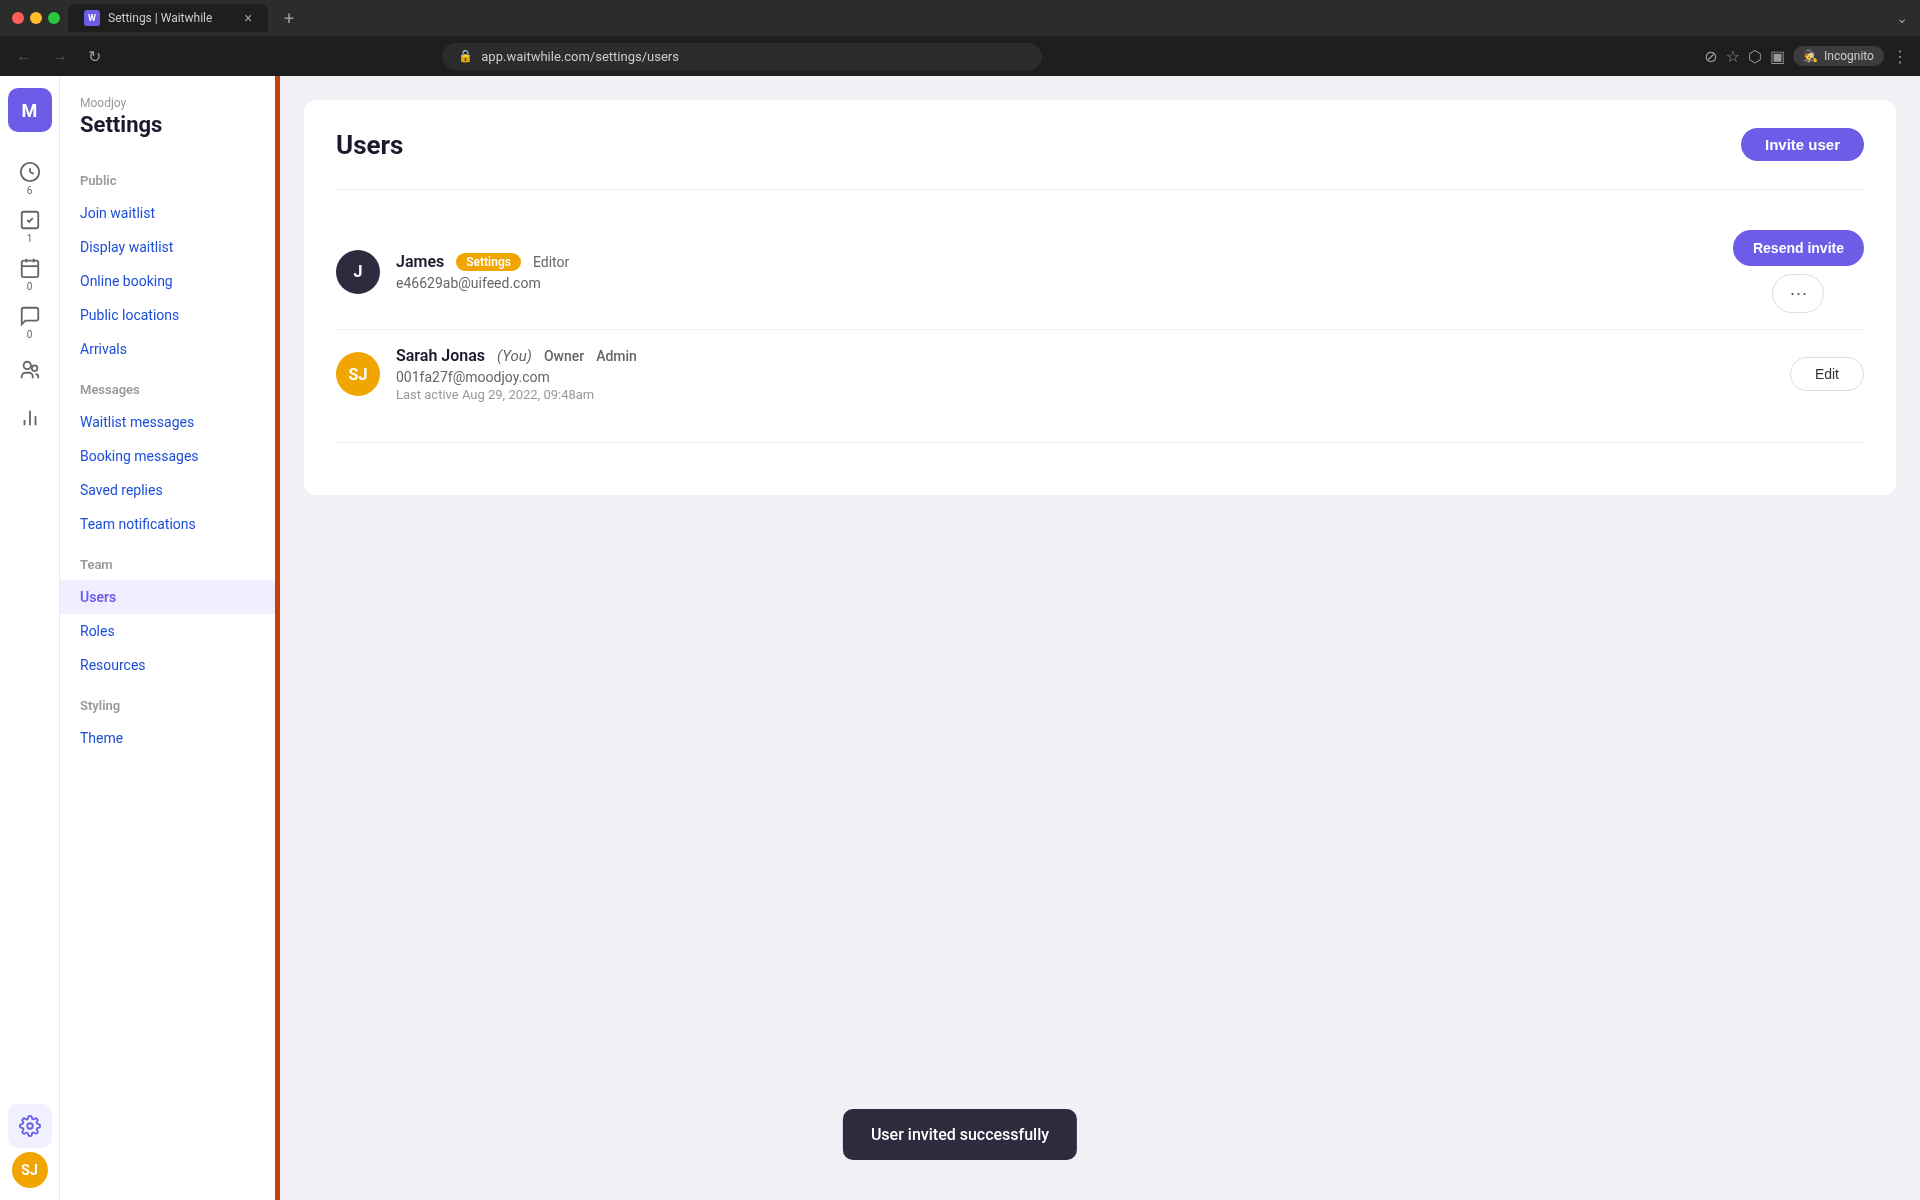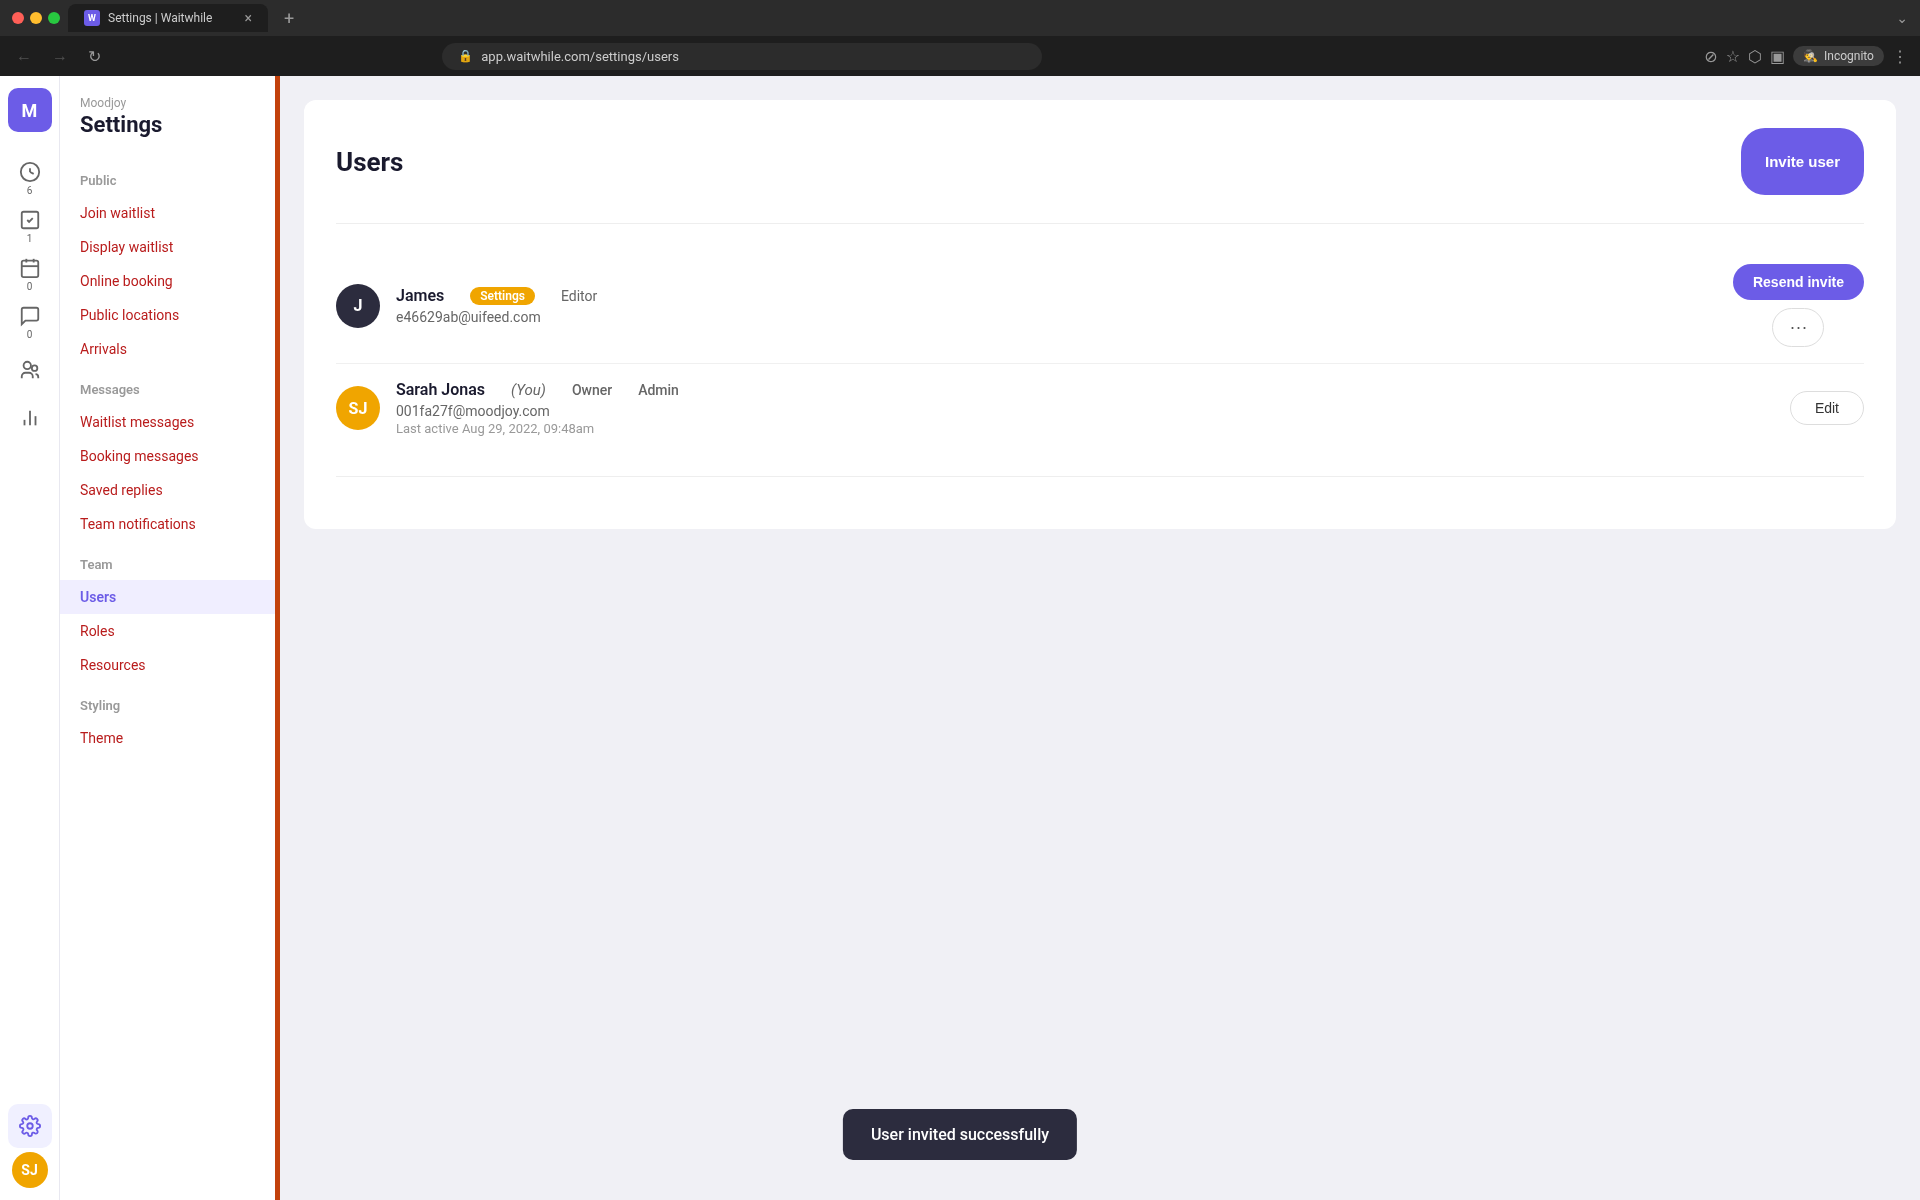--- a/index.html
+++ b/index.html
@@ -46,45 +46,45 @@
     .settings-icon-active { background: #f0f0ff; }
     .settings-icon-active svg { color: #6c5ce7; }
 
     
     .sidebar { width: 220px; background: #fff; border-right: 5px solid #c2410c; padding: 20px 0; overflow-y: auto; }
     .sidebar-header { padding: 0 20px 20px; }
     .company-name { font-size: 12px; color: #999; margin-bottom: 2px; }
     .settings-title { font-size: 22px; font-weight: 700; color: #1a1a2e; }
 
     .sidebar-section-label { padding: 16px 20px 8px; font-size: 13px; font-weight: 600; color: #999; text-transform: none; }
-    .sidebar-item { padding: 9px 20px; font-size: 14px; color: #b91c1c; cursor: pointer; border-radius: 0; }
+    .sidebar-item { padding: 9px 20px; font-size: 14px; color: #1d4ed8; cursor: pointer; border-radius: 0; }
     .sidebar-item-active { color: #6c5ce7; font-weight: 600; background: #f0eeff; }
 
     
     .main-content { flex: 1; padding: 24px; overflow-y: auto; background: #f0f0f5; }
     .content-card { background: #fff; border-radius: 12px; padding: 28px 32px; }
 
     .card-header { display: flex; align-items: center; justify-content: space-between; margin-bottom: 28px; }
     .card-title { font-size: 26px; font-weight: 700; color: #1a1a2e; }
-    .invite-user-btn { background: #6c5ce7; color: white; border: none; border-radius: 24px; padding: 25px 24px; font-size: 15px; font-weight: 600; cursor: pointer; }
+    .invite-user-btn { background: #6c5ce7; color: white; border: none; border-radius: 24px; padding: 8px 24px; font-size: 15px; font-weight: 600; cursor: pointer; }
 
     .divider { border: none; border-top: 1px solid #eee; margin: 24px 0; }
 
     
     .users-section { display: flex; gap: 40px; }
     .users-description { min-width: 220px; max-width: 220px; }
     .users-description p { font-size: 14px; color: #666; line-height: 1.5; }
     .users-list { flex: 1; }
     .user-row { display: flex; align-items: center; padding: 16px 0; border-bottom: 1px solid #f0f0f0; gap: 16px; }
     .user-row:last-child { border-bottom: none; }
     .user-avatar { width: 44px; height: 44px; border-radius: 50%; display: flex; align-items: center; justify-content: center; color: white; font-weight: bold; font-size: 16px; flex-shrink: 0; }
     .avatar-dark { background: #2c2c3e; }
     .avatar-orange { background: #f0a500; }
     .user-info { flex: 1; }
-    .user-name-row { display: flex; align-items: center; gap: 26px; margin-bottom: 4px; text-align: right; }
+    .user-name-row { display: flex; align-items: center; gap: 12px; margin-bottom: 4px; text-align: right; }
     .user-name { font-size: 16px; font-weight: 600; color: #1a1a2e; }
     .user-italic { font-style: italic; color: #666; font-weight: 400; font-size: 15px; }
     .badge-pending { background: #f0a500; color: white; border-radius: 12px; padding: 2px 10px; font-size: 12px; font-weight: 600; }
     .badge-role { color: #666; font-size: 14px; }
     .badge-owner { color: #666; font-size: 14px; font-weight: 500; }
     .badge-admin { color: #666; font-size: 14px; font-weight: 500; }
     .user-email { font-size: 14px; color: #666; }
     .user-last-active { font-size: 13px; color: #999; margin-top: 2px; }
     .user-actions { display: flex; gap: 8px; align-items: center; flex-direction: column; }
     .resend-btn { background: #6c5ce7; color: white; border: none; border-radius: 20px; padding: 10px 20px; font-size: 14px; font-weight: 600; cursor: pointer; }

